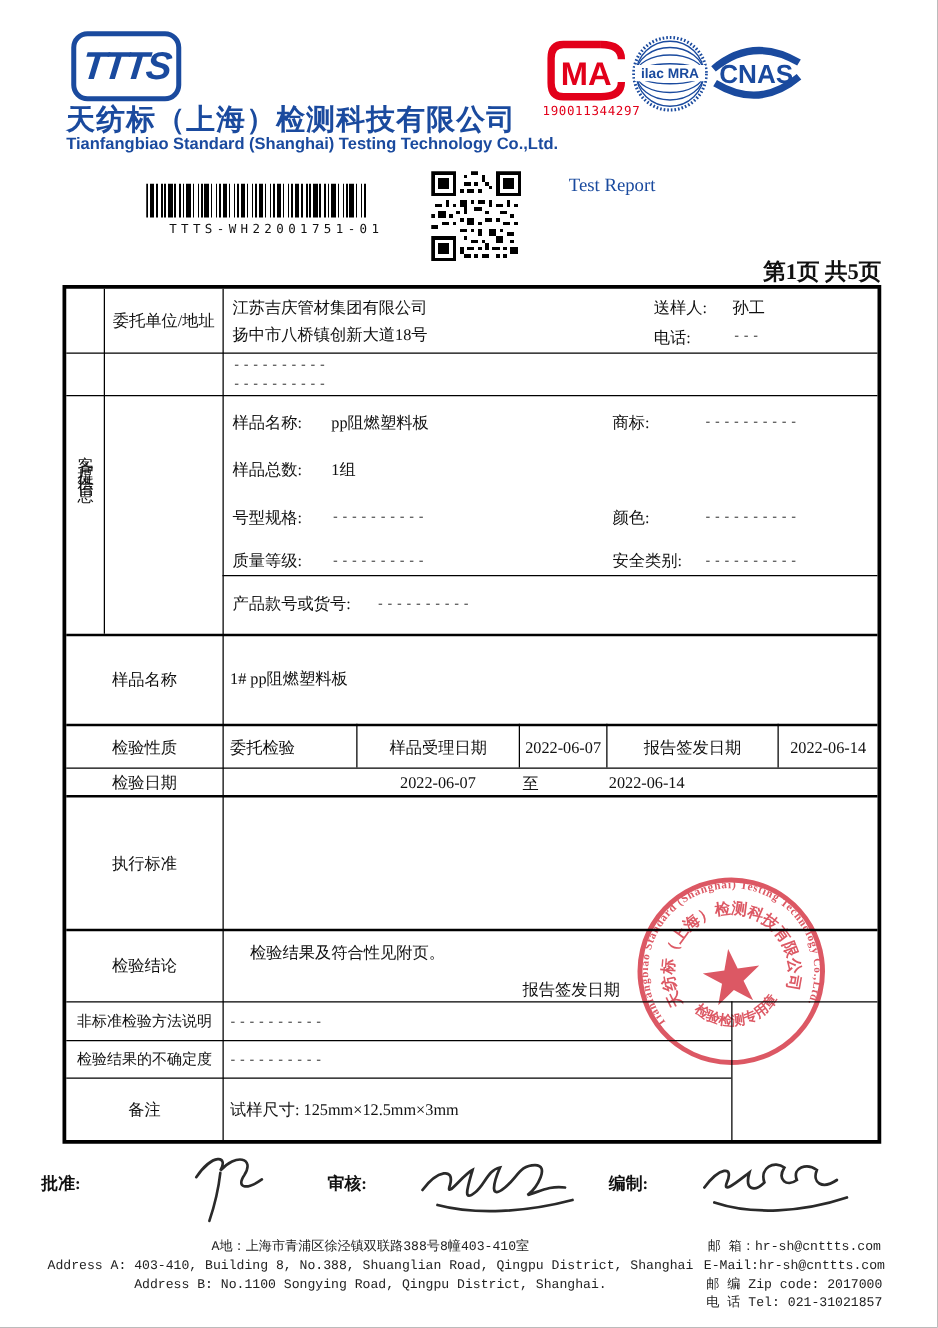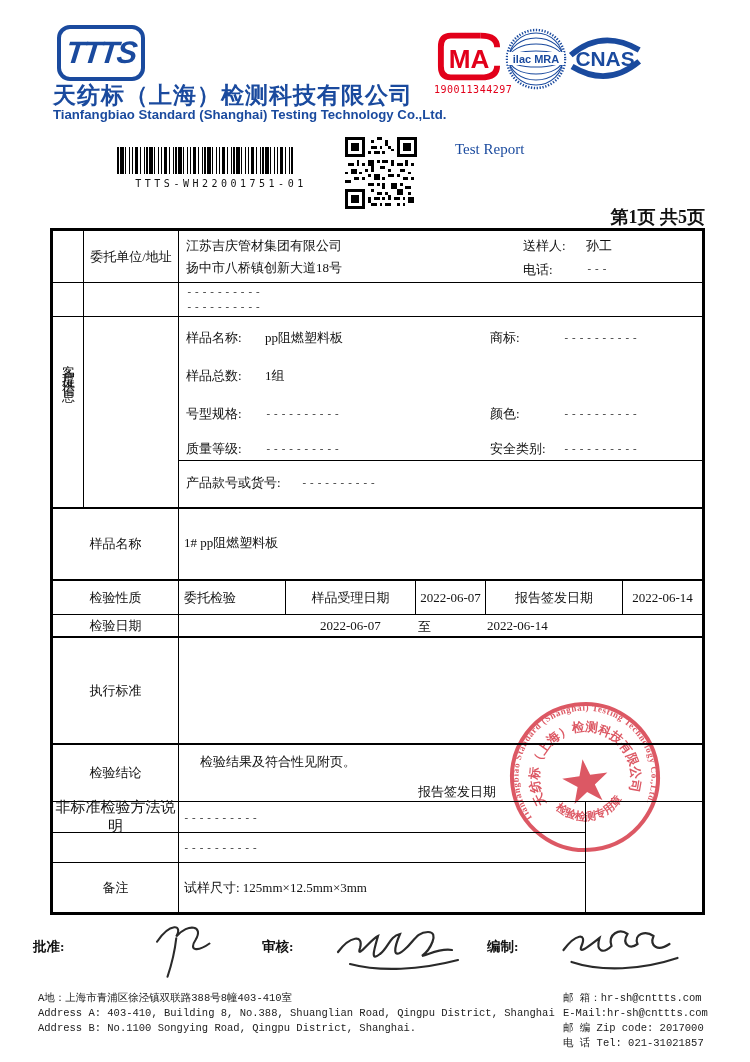--- a/index.html
+++ b/index.html
@@ -4,42 +4,42 @@
 <style>
   html,body{margin:0;padding:0;background:#888;}
   *{box-sizing:border-box;}
   .page{position:relative;width:750px;height:1062px;background:#fff;margin:0 auto;
         font-family:"Liberation Serif",serif;color:#111;overflow:hidden;}
   .t{position:absolute;white-space:nowrap;}
   .c{position:absolute;display:flex;align-items:center;justify-content:center;text-align:center;}
   .hl,.vl{position:absolute;background:#000;}
   .tableWrap{position:absolute;left:50px;top:228px;width:655px;height:687px;border:3px solid #000;}
   .lbl{font-size:13px;}
-  .sm{font-size:15px;}
+  .sm{font-size:12px;}
   .dash{font-family:"DejaVu Sans Mono",monospace;font-size:11px;letter-spacing:1px;color:#3c3c3c;}
   .vtext{writing-mode:vertical-rl;text-orientation:upright;letter-spacing:5px;font-size:13px;}
   .barcode{position:absolute;left:117px;top:147px;width:176px;height:27px;
     background:repeating-linear-gradient(90deg,#000 0 1.5px,#fff 1.5px 3px,#000 3px 6.5px,#fff 6.5px 8px,#000 8px 9px,#fff 9px 12px,#000 12px 13px,#fff 13px 14.5px);}
   .bcText{position:absolute;left:128px;top:178px;width:186px;text-align:center;
     font-family:"DejaVu Sans Mono",monospace;font-size:10px;letter-spacing:3.5px;}
   .ttts{position:absolute;left:57px;top:25px;width:88px;height:56px;border:4px solid #1a4a9e;border-radius:13px;
     display:flex;align-items:center;justify-content:center;}
   .ttts span{font-family:"Liberation Sans",sans-serif;font-weight:bold;font-style:italic;font-size:31px;
     color:#1a4a9e;letter-spacing:-2px;transform:skewX(-6deg);}
   .brandCN{position:absolute;left:53px;top:80px;font-weight:bold;font-size:23px;color:#1a4a9e;letter-spacing:1px;}
   .brandEN{position:absolute;left:53px;top:107px;font-family:"Liberation Sans",sans-serif;font-weight:bold;font-size:13.2px;color:#1a4a9e;}
   .titleCN{position:absolute;left:455px;top:110px;width:225px;text-align:center;font-weight:bold;
     font-size:26px;color:#1a4a9e;letter-spacing:2px;}
   .titleEN{position:absolute;left:455px;top:141px;width:225px;font-size:15px;color:#1a4a9e;}
   .pageNum{position:absolute;right:45px;top:205px;font-weight:bold;font-size:18px;}
   .cmaNum{position:absolute;left:434px;top:84px;width:72px;text-align:center;color:#e2001a;
     font-family:"DejaVu Sans Mono",monospace;font-size:10px;letter-spacing:.5px;}
   .sideTxt{position:absolute;left:647px;top:36px;font-family:"Liberation Sans",sans-serif;
     font-size:9.5px;line-height:11.5px;color:#1a4a9e;font-weight:bold;}
-  .footer{position:absolute;font-family:"Liberation Mono",monospace;font-size:10.5px;line-height:15px;color:#222;}
+  .footer{position:absolute;font-family:"Liberation Mono",monospace;font-size:10.5px;line-height:15px;color:#222;text-align:center;}
   .sigLbl{position:absolute;font-weight:bold;font-size:13.5px;}
   .stamp{position:absolute;left:505px;top:697px;width:160px;height:160px;mix-blend-mode:multiply;opacity:.88;}
 </style>
 </head>
 <body>
 
 <div class="page">
 
   <div class="ttts">
     <span>TTTS</span>
@@ -227,20 +227,21 @@
 
     <div class="c lbl" style="left:0;top:407px;width:125px;height:105px">执行标准</div>
 
     <div class="c lbl" style="left:0;top:514px;width:125px;height:56px">检验结论</div>
     <div class="t lbl" style="left:147px;top:522px">检验结果及符合性见附页。</div>
     <div class="t lbl" style="left:365px;top:552px">报告签发日期</div>
 
     <div class="c sm" style="left:0;top:571px;width:125px;height:30px">非标准检验方法说明</div>
     <div class="t dash" style="left:130px;top:580px">----------</div>
 
+    <div class="c sm" style="left:0;top:602px;width:125px;height:29px">检验结果的不确定度</div>
     <div class="t dash" style="left:130px;top:610px">----------</div>
 
     <div class="c lbl" style="left:0;top:632px;width:125px;height:49px">备注</div>
     <div class="t lbl" style="left:131px;top:648px">试样尺寸: 125mm×12.5mm×3mm</div>
   </div>
 
   <svg class="stamp" viewBox="-80 -80 160 160">
     <defs>
       <path id="p-en" d="M -46,48 A 66.5 66.5 0 1 1 46,48"></path>
       <path id="p-cn" d="M -35,31 A 46.5 46.5 0 1 1 35,31"></path>

